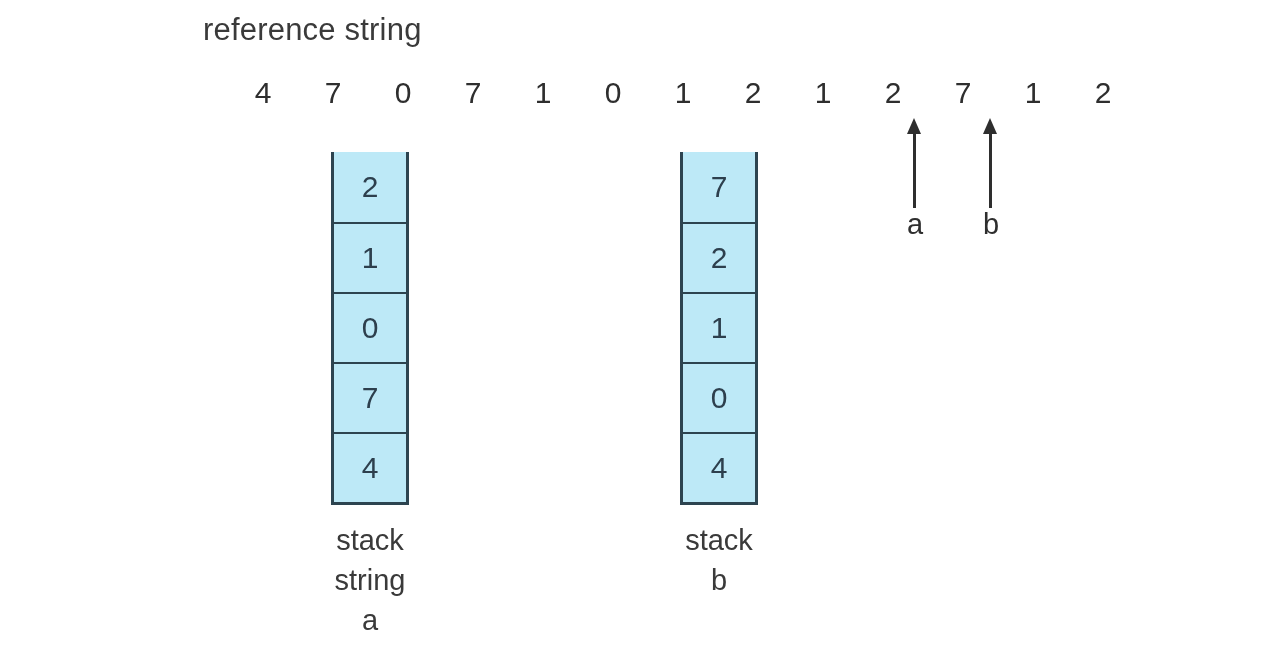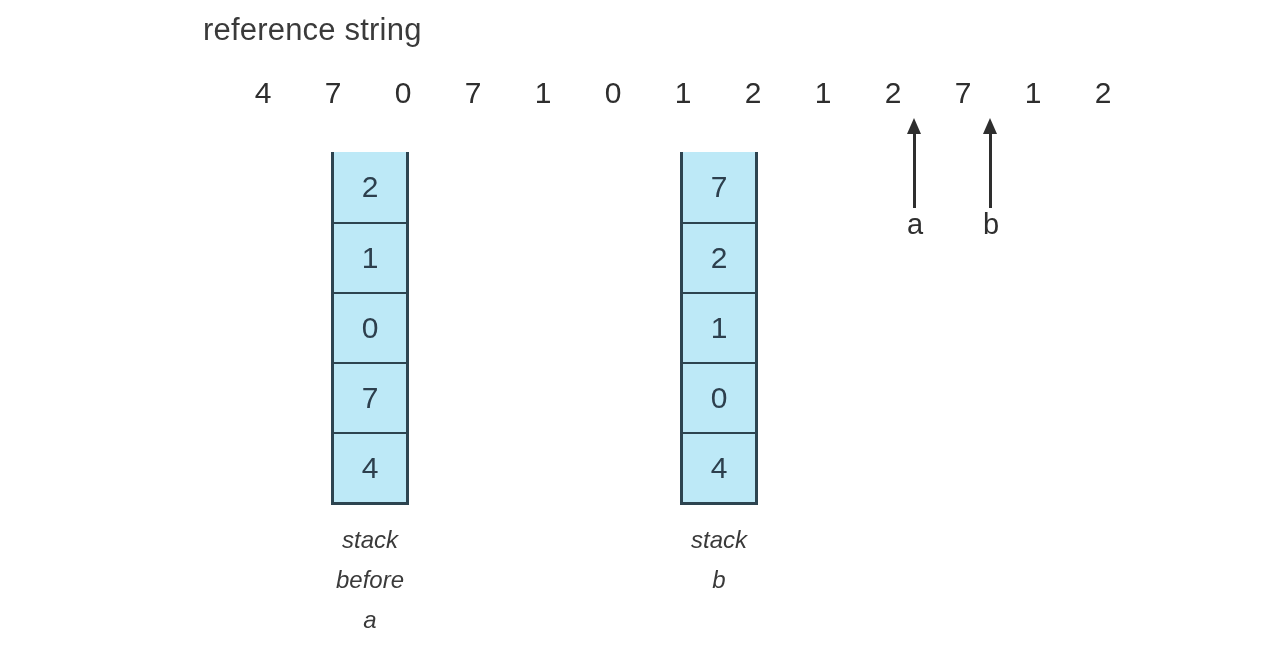--- a/index.html
+++ b/index.html
@@ -110,24 +110,23 @@
     color: #2d3f4d;
   }
   .cell.first {
     border-top: none;
   }
 
   .stack-caption {
     position: absolute;
     width: 200px;
     text-align: center;
-    font-size: 24px;
+    font-size: 29px;
     color: #3a3a3a;
     line-height: 40px;
-    font-style: italic;
   }
   .stack-caption .cap-line {
     display: block;
   }
 </style>
 </head>
 <body>
 
 <div class="canvas">
 
@@ -165,21 +164,21 @@
     <div class="stack-boxes">
       <div class="cell first">2</div>
       <div class="cell">1</div>
       <div class="cell">0</div>
       <div class="cell">7</div>
       <div class="cell">4</div>
     </div>
   </div>
   <div class="stack-caption" style="left:270px; top:520px;">
     <span class="cap-line">stack</span>
-    <span class="cap-line">before</span>
+    <span class="cap-line">string</span>
     <span class="cap-line">a</span>
   </div>
 
   <div class="stack" style="left:680px; top:152px;">
     <div class="stack-boxes">
       <div class="cell first">7</div>
       <div class="cell">2</div>
       <div class="cell">1</div>
       <div class="cell">0</div>
       <div class="cell">4</div>

